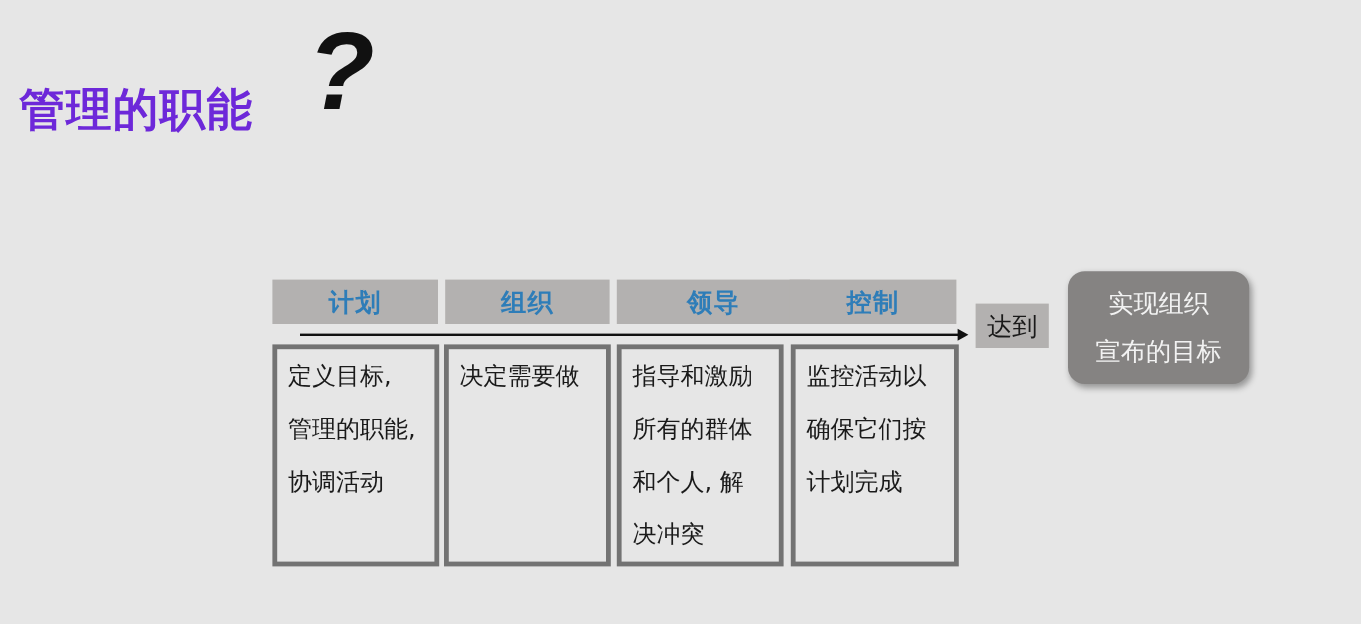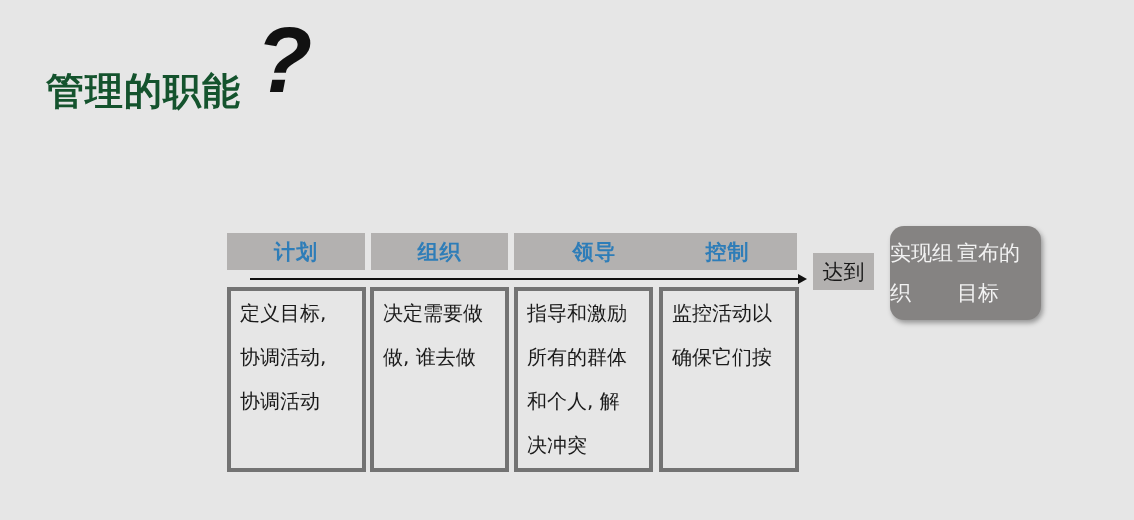--- a/index.html
+++ b/index.html
@@ -4,22 +4,22 @@
 <style>
   html, body { margin: 0; padding: 0; }
   body {
     width: 1134px; height: 520px; overflow: hidden;
     background: #e6e6e6;
     font-family: "DejaVu Sans", "Liberation Sans", sans-serif;
     position: relative;
   }
   .title {
     position: absolute; left: 16px; top: 66px;
-    font-size: 38px; font-weight: bold; color: #14532d;
-    letter-spacing: 1px; white-space: nowrap; margin-left: 30px;
+    font-size: 38px; font-weight: bold; color: #6d28d9;
+    letter-spacing: 1px; white-space: nowrap;
   }
   .qmark {
     position: absolute; left: 256px; top: 14px;
     font-family: "Liberation Sans", sans-serif;
     font-size: 92px; font-weight: bold; font-style: italic; color: #111;
     line-height: 1;
   }
   .hdr {
     position: absolute; top: 233px; height: 37px;
     background: #b3b1b0;
@@ -47,55 +47,55 @@
   .reach {
     position: absolute; left: 813px; top: 253px; width: 61px; height: 37px;
     background: #b3b1b0; color: #1a1a1a;
     font-size: 21px; display: flex; align-items: center; justify-content: center;
   }
   .goal {
     position: absolute; left: 890px; top: 226px; width: 151px; height: 94px;
     background: #858382; border-radius: 14px;
     box-shadow: 2px 3px 5px rgba(0,0,0,0.35);
     color: #f2f2f2; font-size: 21px;
-    display: flex; flex-direction: row; align-items: center; justify-content: center;
+    display: flex; flex-direction: column; align-items: center; justify-content: center;
     line-height: 40px;
   }
 </style>
 </head>
 <body>
 
 <div class="title">管理的职能</div>
 <div class="qmark">?</div>
 
 <div class="hdr" style="left:227px;width:138px;">计划</div>
 <div class="hdr" style="left:371px;width:137px;">组织</div>
 <div class="hdr" style="left:514px;width:161px;">领导</div>
 <div class="hdr" style="left:658px;width:139px;">控制</div>
 
 <div class="arrow-line"></div>
 <div class="arrow-head"></div>
 
 <div class="box" style="left:227px;width:139px;">
   <span class="line">定义目标,</span>
-  <span class="line">协调活动,</span>
+  <span class="line">管理的职能,</span>
   <span class="line">协调活动</span>
 </div>
 <div class="box" style="left:370px;width:139px;">
   <span class="line">决定需要做</span>
-  <span class="line">做, 谁去做</span>
 </div>
 <div class="box" style="left:514px;width:139px;">
   <span class="line">指导和激励</span>
   <span class="line">所有的群体</span>
   <span class="line">和个人, 解</span>
   <span class="line">决冲突</span>
 </div>
 <div class="box" style="left:659px;width:140px;">
   <span class="line">监控活动以</span>
   <span class="line">确保它们按</span>
+  <span class="line">计划完成</span>
 </div>
 
 <div class="reach">达到</div>
 <div class="goal">
   <span>实现组织</span>
   <span>宣布的目标</span>
 </div>
 
 </body></html>

